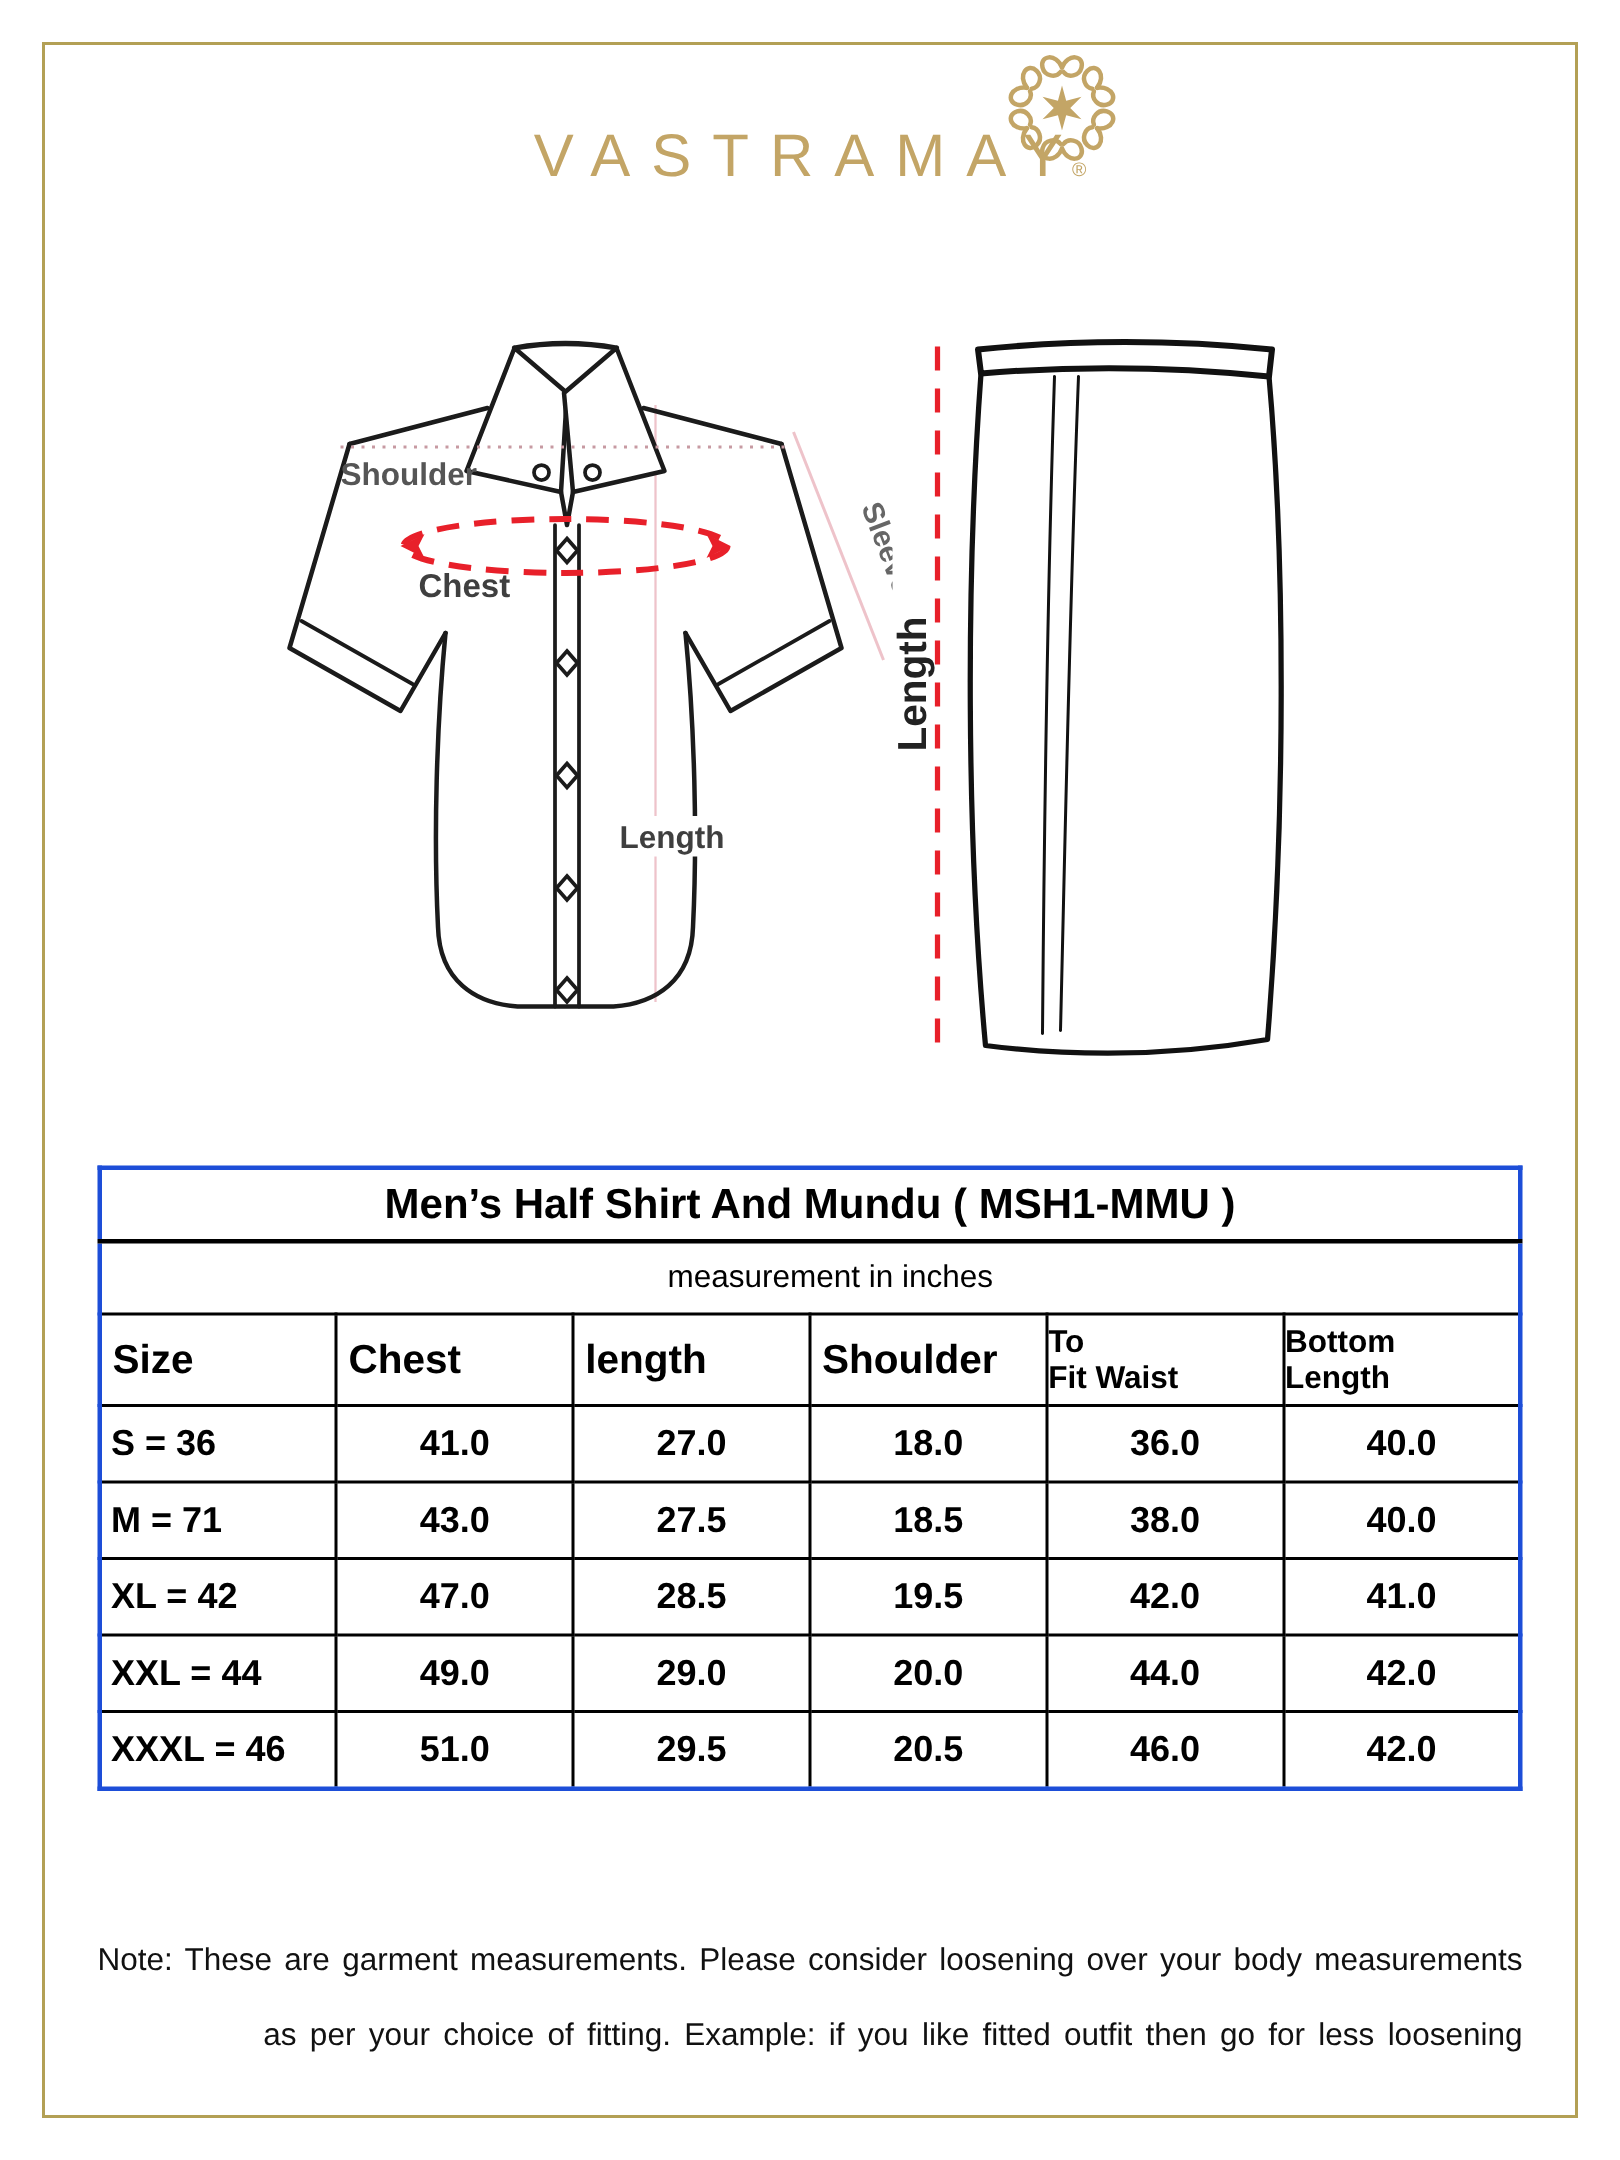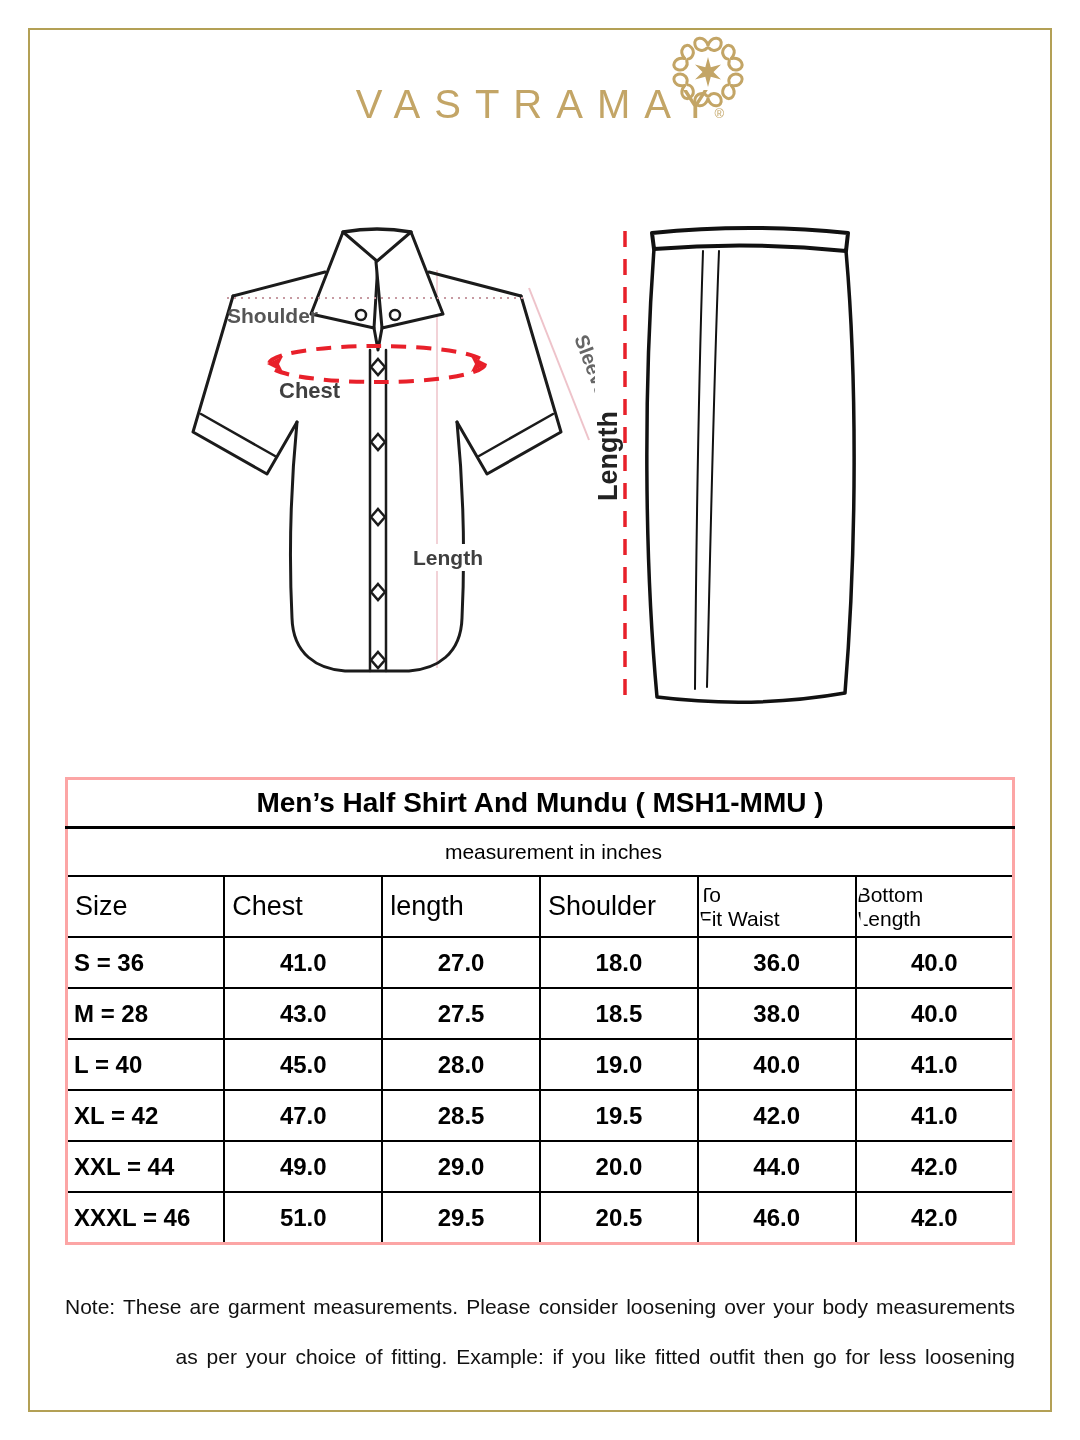--- a/index.html
+++ b/index.html
@@ -20,26 +20,26 @@
   .reg{font-size:13px;color:#c3a566;margin-left:-8px;vertical-align:baseline;}
   .ornament{position:absolute;top:-52px;right:-24px;width:80px;height:80px;}
   
   .shirt-svg{position:absolute;left:175px;top:222px;}
   .mundu-svg{position:absolute;left:595px;top:205px;}
   .diagram-label{font-weight:bold;}
   
   .size-table{
     position:absolute;left:65px;top:777px;width:950px;
     border-collapse:collapse;table-layout:fixed;color:#000;
-    border:3px solid #fca5a5;
+    border:3px solid #1d4ed8;
   }
   .size-table td,.size-table th{border:2px solid #000;overflow:hidden;}
   .r-title td{height:44px;font-size:28px;font-weight:bold;text-align:center;border-bottom:3px solid #000;}
   .r-sub td{height:44px;font-size:21px;font-weight:normal;text-align:center;padding-left:28px;}
-  .r-head th{height:57px;font-size:27px;font-weight:normal;text-align:left;padding-left:7px;border-radius:28px;}
+  .r-head th{height:57px;font-size:27px;font-weight:bold;text-align:left;padding-left:7px;}
   .r-head th.hs{font-size:21px;text-align:left;padding-left:0;line-height:1.12;}
   .r-head th span{display:block;}
   .r-head th.hl span{display:inline;}
   .r-data td{height:47px;font-size:24px;font-weight:bold;text-align:center;}
   .r-data td.c-size{text-align:left;padding-left:6px;border-radius:24px;}
   
   .note{
     position:absolute;left:65px;top:1294px;width:950px;
     font-size:21px;color:#111;line-height:26px;
   }
@@ -172,34 +172,26 @@
   </tr>
   <tr class="r-data">
     <td class="c-size">S = 36</td>
     <td>41.0</td>
     <td>27.0</td>
     <td>18.0</td>
     <td>36.0</td>
     <td>40.0</td>
   </tr>
   <tr class="r-data">
-    <td class="c-size">M = 28</td>
+    <td class="c-size">M = 71</td>
     <td>43.0</td>
     <td>27.5</td>
     <td>18.5</td>
     <td>38.0</td>
     <td>40.0</td>
-  </tr>
-  <tr class="r-data">
-    <td class="c-size">L = 40</td>
-    <td>45.0</td>
-    <td>28.0</td>
-    <td>19.0</td>
-    <td>40.0</td>
-    <td>41.0</td>
   </tr>
   <tr class="r-data">
     <td class="c-size">XL = 42</td>
     <td>47.0</td>
     <td>28.5</td>
     <td>19.5</td>
     <td>42.0</td>
     <td>41.0</td>
   </tr>
   <tr class="r-data">

